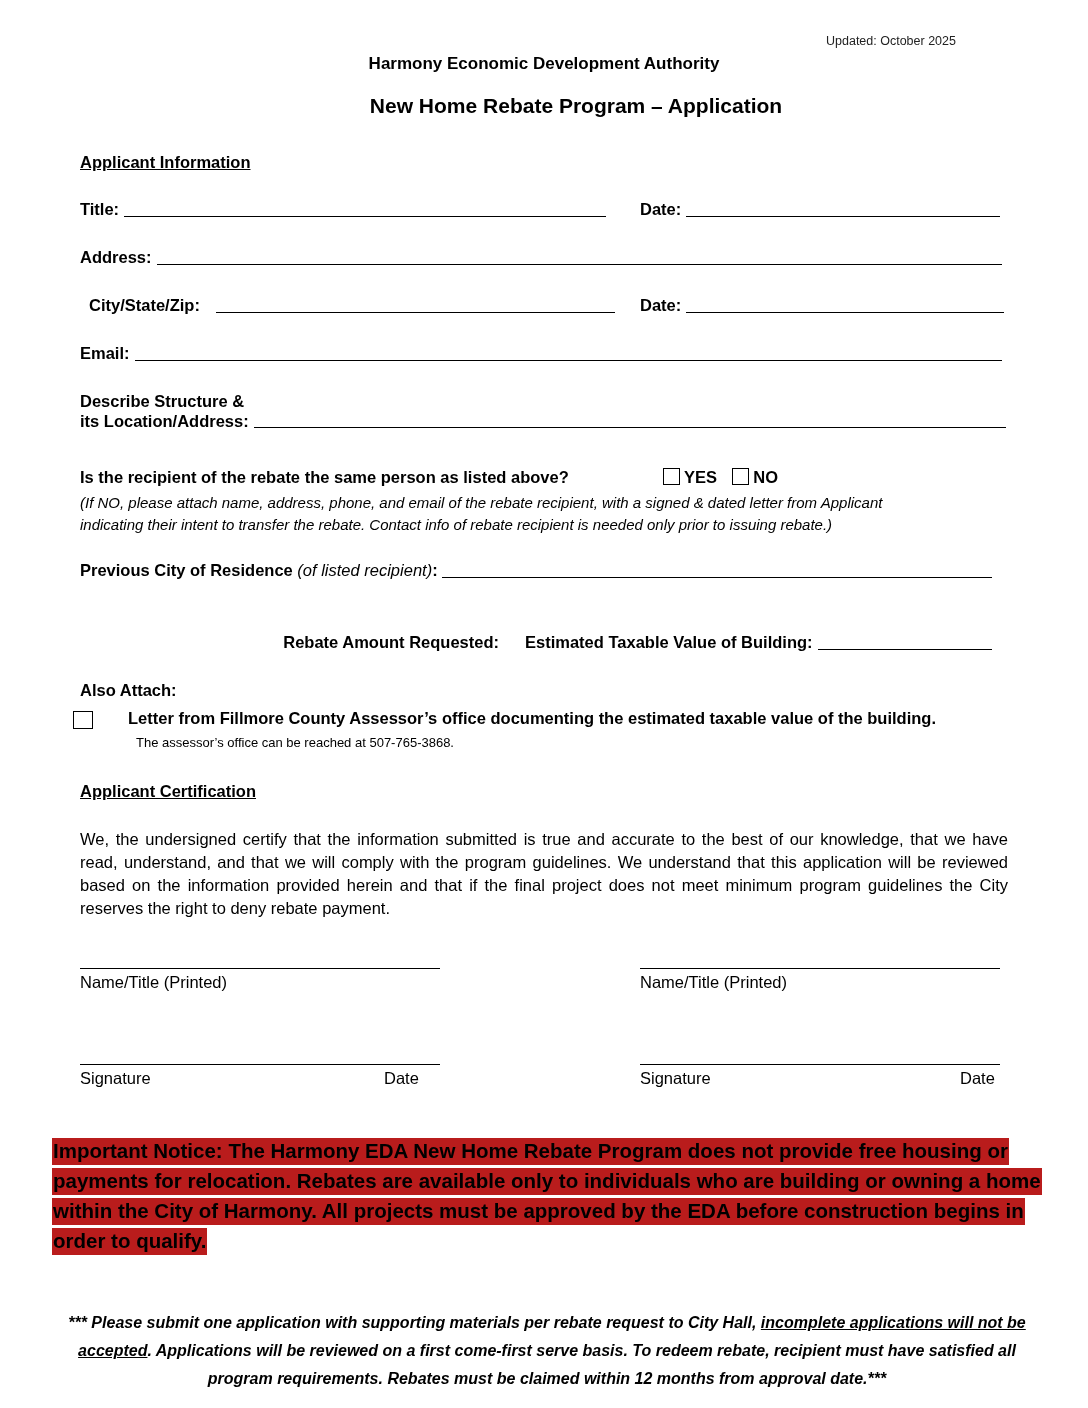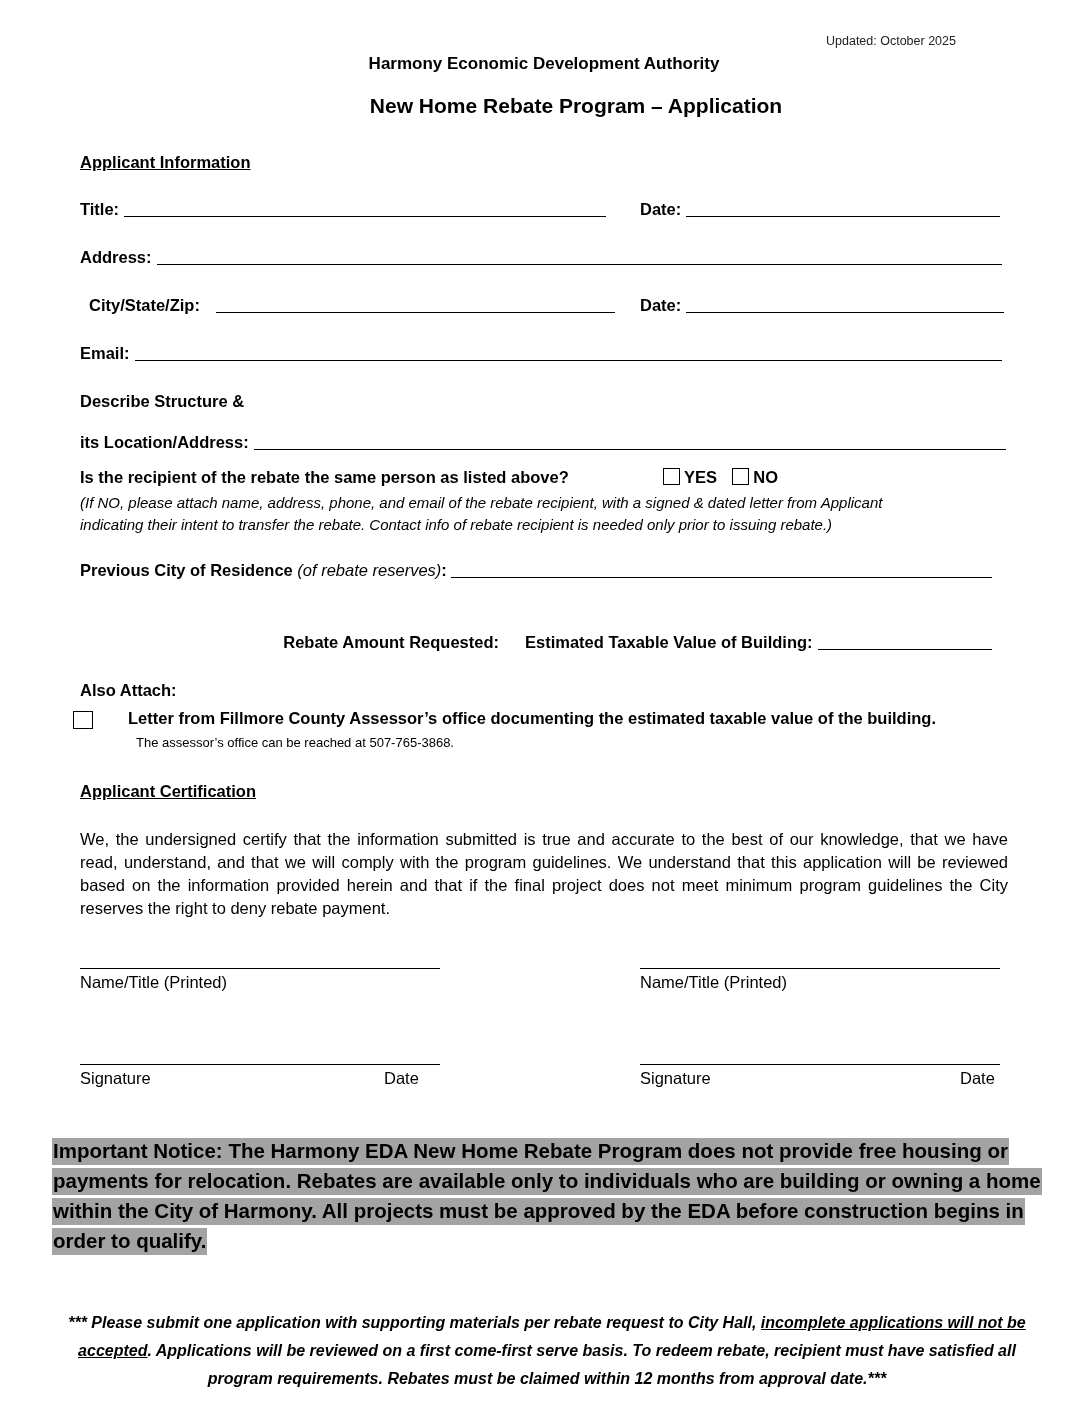--- a/index.html
+++ b/index.html
@@ -62,36 +62,36 @@
   <span class="lbl">Date:</span>
   <span class="line" style="flex:1;"></span>
 </div>
 
 <div class="row" style="top:344px;left:80px;width:922px;">
   <span class="lbl">Email:</span>
   <span class="line" style="flex:1;"></span>
 </div>
 
 <div class="abs" style="top:392px;left:80px;font-size:16.5px;font-weight:bold;">Describe Structure &amp;</div>
-<div class="row" style="top:433px;left:80px;width:926px;">
+<div class="row" style="top:412px;left:80px;width:926px;align-items:center;">
   <span class="lbl">its Location/Address:</span>
   <span class="line" style="flex:1;"></span>
 </div>
 
 <div class="abs" style="top:468px;left:80px;font-size:16.5px;font-weight:bold;">Is the recipient of the rebate the same person as listed above?</div>
 <div class="abs" style="top:468px;left:635px;font-size:16.5px;font-weight:bold;padding-left:28px;">
   <span class="chk"></span><span>YES</span>
   <span style="display:inline-block;width:6px;"></span>
   <span class="chk"></span><span>NO</span>
 </div>
 <div class="abs note" style="top:492px;left:80px;">(If NO, please attach name, address, phone, and email of the rebate recipient, with a signed &amp; dated letter from Applicant</div>
 <div class="abs note" style="top:514px;left:80px;">indicating their intent to transfer the rebate.  Contact info of rebate recipient is needed only prior to issuing rebate.)</div>
 
 <div class="row" style="top:561px;left:80px;width:912px;">
-  <span class="lbl" style="margin-right:4px;"><span>Previous City of Residence</span> <span style="font-weight:normal;font-style:italic;">(of rebate reserves)</span><span>:</span></span>
+  <span class="lbl" style="margin-right:4px;"><span>Previous City of Residence</span> <span style="font-weight:normal;font-style:italic;">(of listed recipient)</span><span>:</span></span>
   <span class="line" style="flex:1;"></span>
 </div>
 
 <div class="row" style="top:633px;left:80px;width:424px;flex-direction:column;">
   <span class="lbl">Rebate Amount Requested:</span>
   <span class="line" style="flex:1;"></span>
 </div>
 <div class="row" style="top:633px;left:525px;width:467px;">
   <span class="lbl">Estimated Taxable Value of Building:</span>
   <span class="line" style="flex:1;"></span>
@@ -111,16 +111,16 @@
 <div class="abs siglabel" style="top:973px;left:640px;">Name/Title (Printed)</div>
 
 <div class="abs sigline" style="top:1064px;left:80px;"></div>
 <div class="abs siglabel" style="top:1069px;left:80px;">Signature</div>
 <div class="abs siglabel" style="top:1069px;left:384px;">Date</div>
 <div class="abs sigline" style="top:1064px;left:640px;"></div>
 <div class="abs siglabel" style="top:1069px;left:640px;">Signature</div>
 <div class="abs siglabel" style="top:1069px;left:960px;">Date</div>
 
 <div class="notice">
-  <span class="hl" style="background: #a3a3a3;">Important Notice: The Harmony EDA New Home Rebate Program does not provide free housing or payments for relocation. Rebates are available only to individuals who are building or owning a home within the City of Harmony. All projects must be approved by the EDA before construction begins in order to qualify.</span>
+  <span class="hl" style="background: #b91c1c;">Important Notice: The Harmony EDA New Home Rebate Program does not provide free housing or payments for relocation. Rebates are available only to individuals who are building or owning a home within the City of Harmony. All projects must be approved by the EDA before construction begins in order to qualify.</span>
 </div>
 
 <div class="footer"><span>*** Please submit one application with supporting materials per rebate request to City Hall, </span><span class="u">incomplete applications will not be accepted</span><span>.  Applications will be reviewed on a first come-first serve basis.  To redeem rebate, recipient must have satisfied all program requirements.  Rebates must be claimed within 12 months from approval date.***</span></div>
 
 </body></html>

